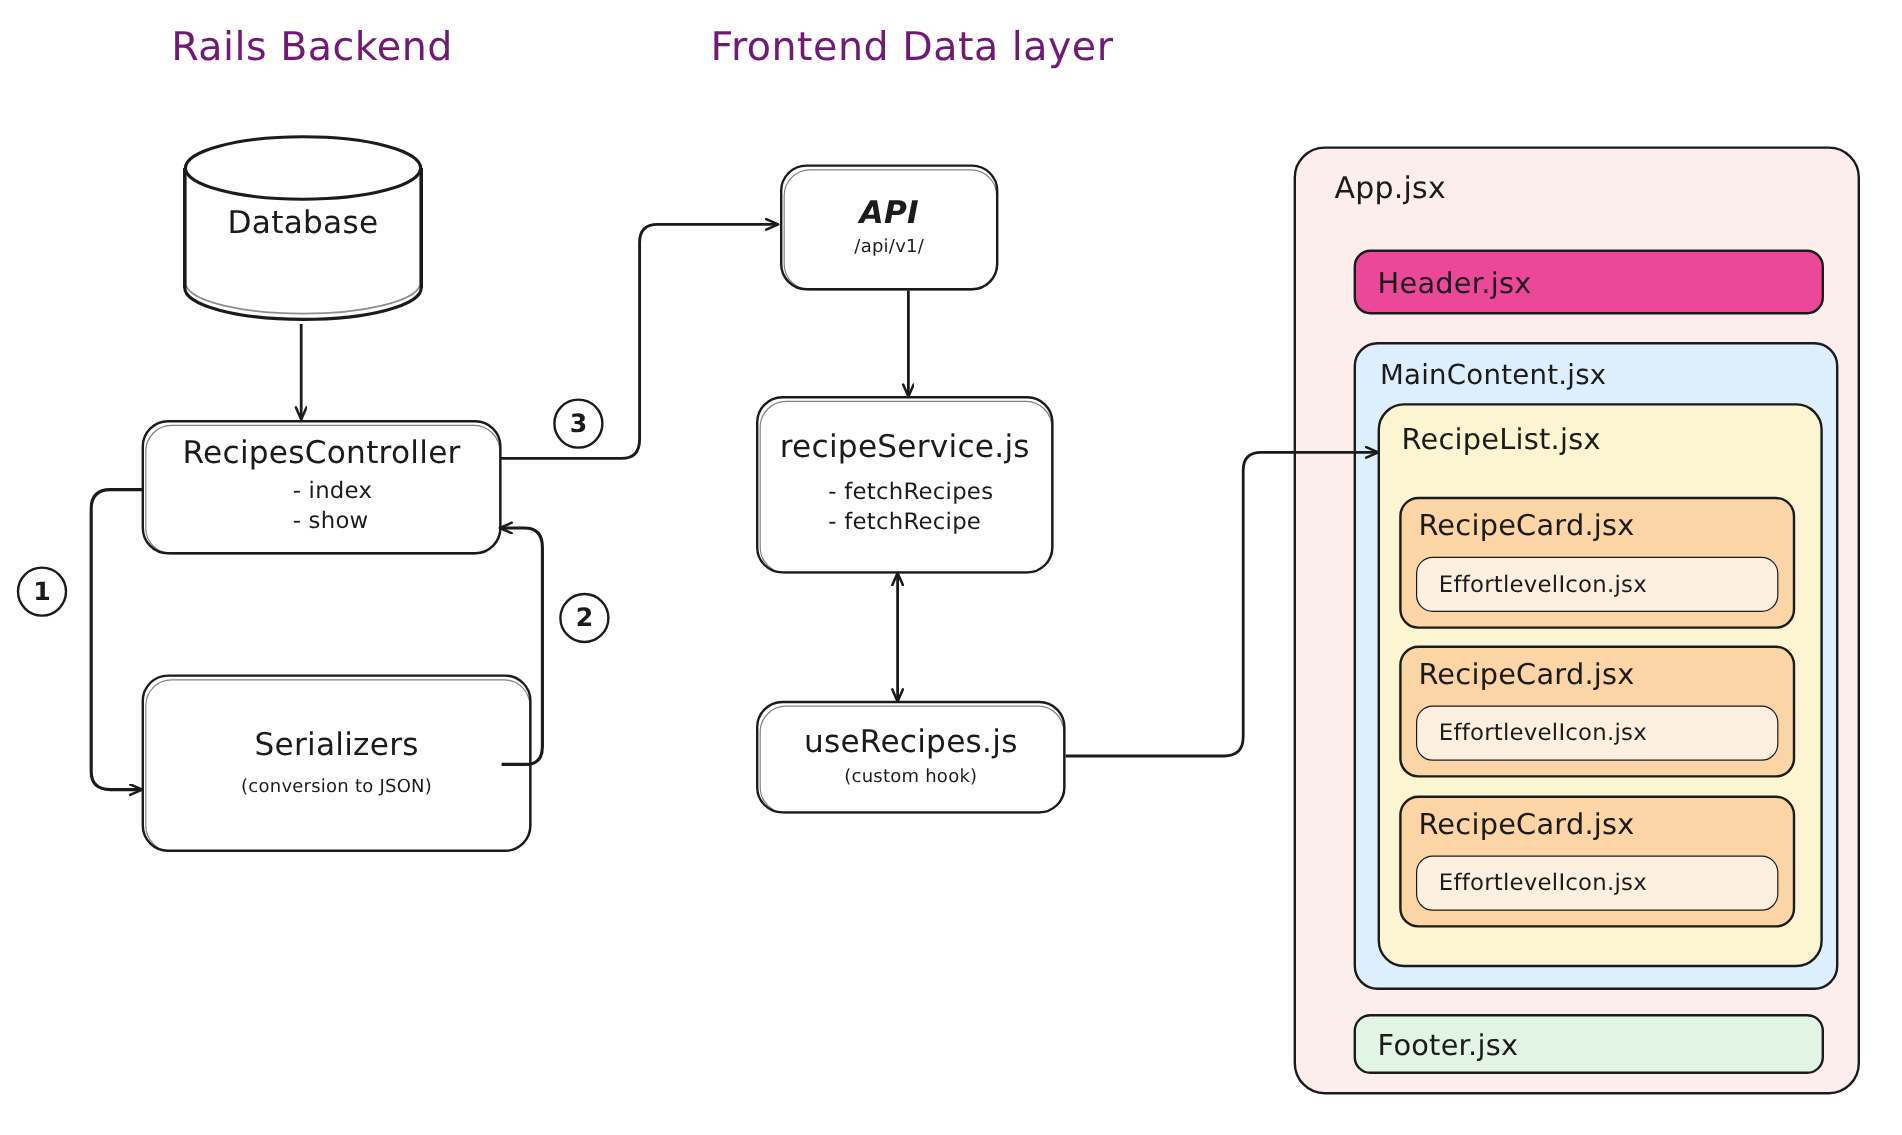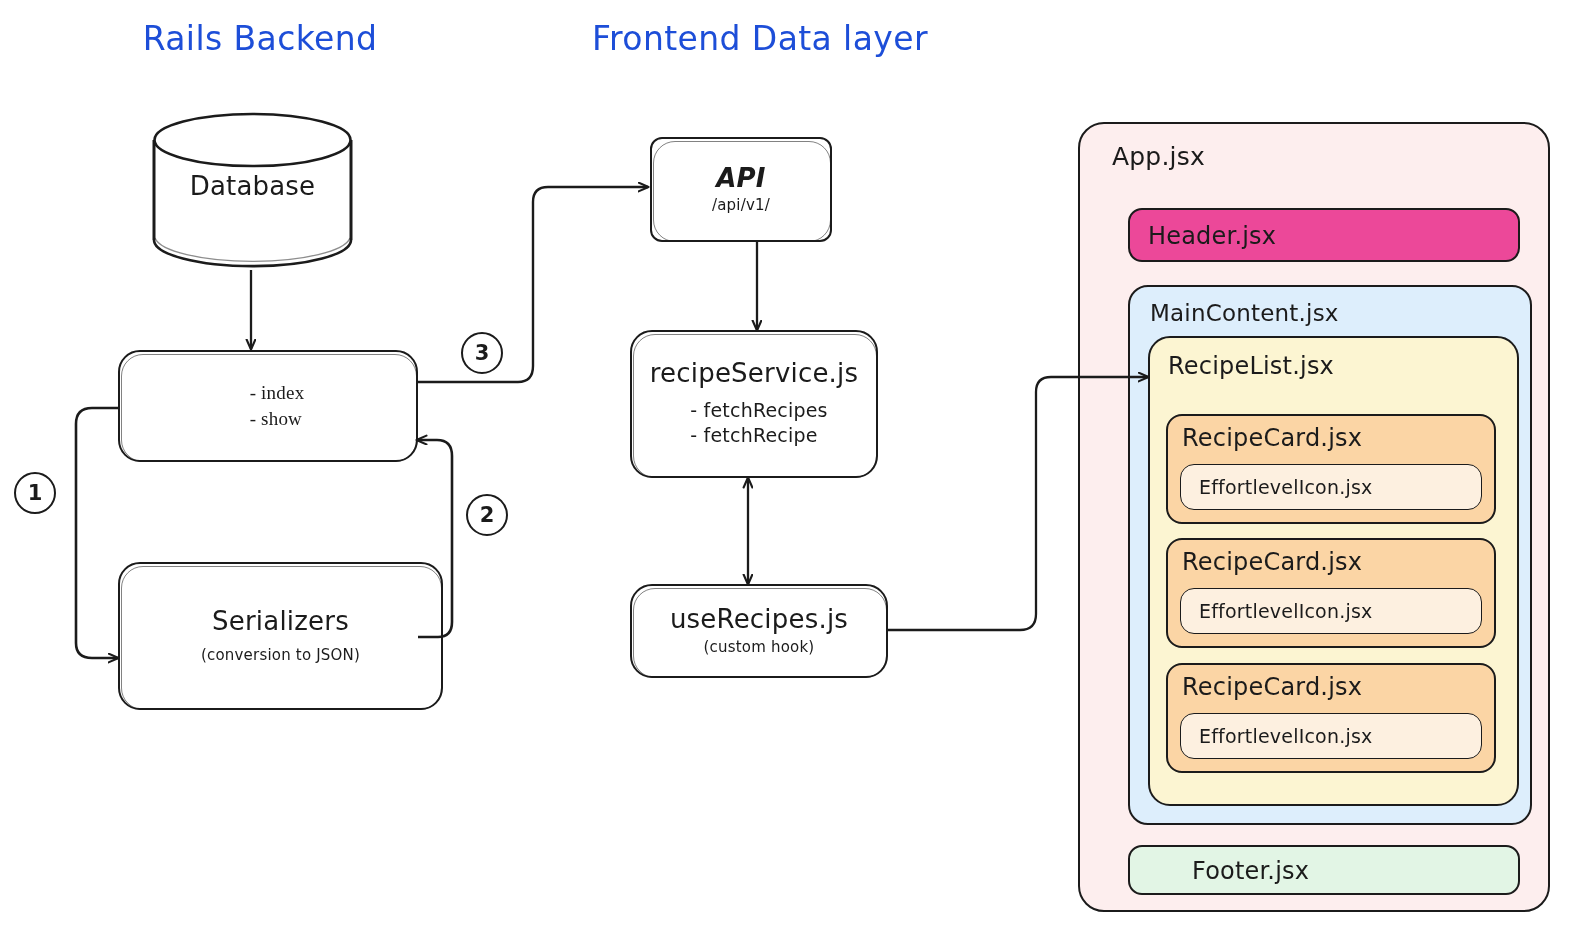--- a/index.html
+++ b/index.html
@@ -18,21 +18,21 @@
     background: #ffffff;
     overflow: hidden;
   }
 
   
   .col-title {
     position: absolute;
     font-family: "DejaVu Sans", sans-serif;
     font-size: 33px;
     font-weight: 400;
-    color: #1d4ed8;
+    color: #701a75;
     text-align: center;
     letter-spacing: 0.4px;
     line-height: 1.25;
     white-space: pre-line;
   }
 
   .node-title {
     font-family: "DejaVu Sans", sans-serif;
     font-size: 26px;
     color: #1b1b1b;
@@ -170,32 +170,33 @@
         <path d="M4,30 L4,130" fill="none" stroke="#1b1b1b" stroke-width="3"></path>
         <path d="M201,30 L201,130" fill="none" stroke="#1b1b1b" stroke-width="3"></path>
         <ellipse cx="102.5" cy="30" rx="98" ry="26" fill="#ffffff" stroke="#1b1b1b" stroke-width="2.6"></ellipse>
         <path d="M4,130 A98,26 0 0 0 201,130" fill="none" stroke="#1b1b1b" stroke-width="2.6"></path>
         <path d="M5,128 A98,26 0 0 0 200,128" fill="none" stroke="#1b1b1b" stroke-width="1.4" opacity=".5"></path>
       </svg>
       <div class="node-title" style="position:absolute; left:0; top:62px; width:205px;">Database</div>
     </div>
 
     <div class="sketch-box" style="left:118px; top:350px; width:300px; height:112px;">
-      <div class="node-list" style="margin-left:18px;font-family:Liberation Serif, serif;">
+      <div class="node-title" style="margin-bottom:4px;">RecipesController</div>
+      <div class="node-list" style="margin-left:18px;">
         <div>- index</div>
         <div>- show</div>
       </div>
     </div>
 
     <div class="sketch-box" style="left:118px; top:562px; width:325px; height:148px;">
       <div class="node-title" style="margin-bottom:10px;">Serializers</div>
       <div class="node-sub">(conversion to JSON)</div>
     </div>
 
-    <div class="sketch-box" style="left:650px; top:137px; width:182px; height:105px;border-radius:12px;">
+    <div class="sketch-box" style="left:650px; top:137px; width:182px; height:105px;">
       <div class="node-title" style="font-style:italic; font-weight:600; margin-bottom:2px;">API</div>
       <div class="node-sub">/api/v1/</div>
     </div>
 
     <div class="sketch-box" style="left:630px; top:330px; width:248px; height:148px;">
       <div class="node-title" style="margin-bottom:10px;">recipeService.js</div>
       <div class="node-list" style="margin-left:10px;">
         <div>- fetchRecipes</div>
         <div>- fetchRecipe</div>
       </div>
@@ -240,21 +241,21 @@
     </div>
 
     <div class="panel" style="left:1166px; top:663px; width:330px; height:110px; background:#fbd5a5; border-radius:16px;">
       <div class="panel-label" style="position:absolute; left:14px; top:8px; font-size:24px;">RecipeCard.jsx</div>
       <div class="panel panel-leaf" style="left:12px; top:48px; width:302px; height:46px; background:#fdf0e0; border-width:1.8px;">
         <div class="panel-label" style="position:absolute; left:18px; top:11px; font-size:19px;">EffortlevelIcon.jsx</div>
       </div>
     </div>
 
     <div class="panel panel-leaf" style="left:1128px; top:845px; width:392px; height:50px; background:#e2f5e5;">
-      <div class="panel-label" style="position:absolute; left:18px; top:10px; font-size:24px;margin-left:44px;">Footer.jsx</div>
+      <div class="panel-label" style="position:absolute; left:18px; top:10px; font-size:24px;">Footer.jsx</div>
     </div>
   </div>
 
   <svg class="wires over" viewBox="0 0 1585 946">
     <path d="M888,630 L1020,630 Q1036,630 1036,614 L1036,392 Q1036,377 1051,377 L1148,377" fill="none" stroke="#1b1b1b" stroke-width="2.3" marker-end="url(#arrowEnd)"></path>
   </svg>
 
   <div class="layer-badges">
     <div class="step-badge" style="left:14px; top:472px;">1</div>
     <div class="step-badge" style="left:466px; top:494px;">2</div>

